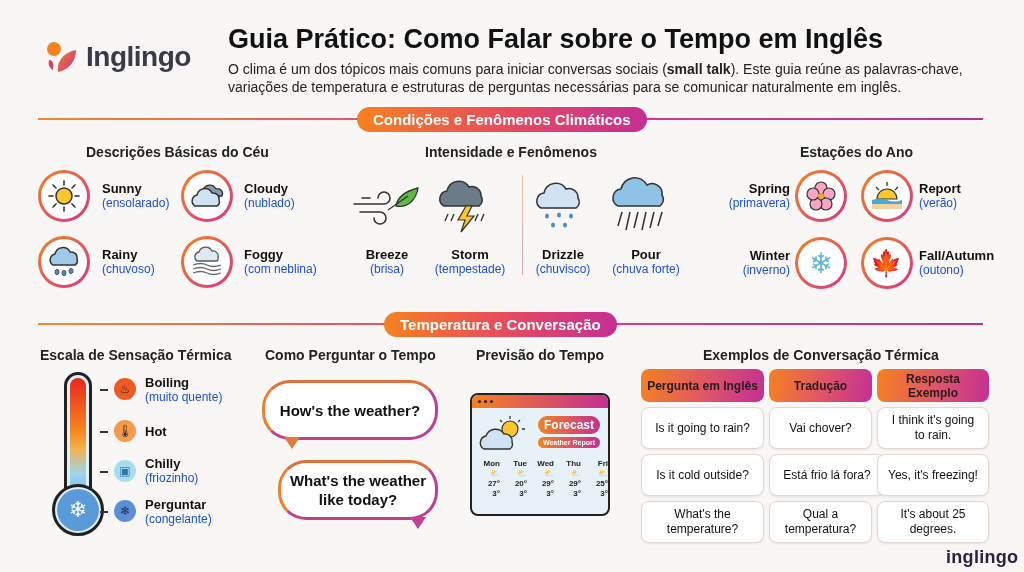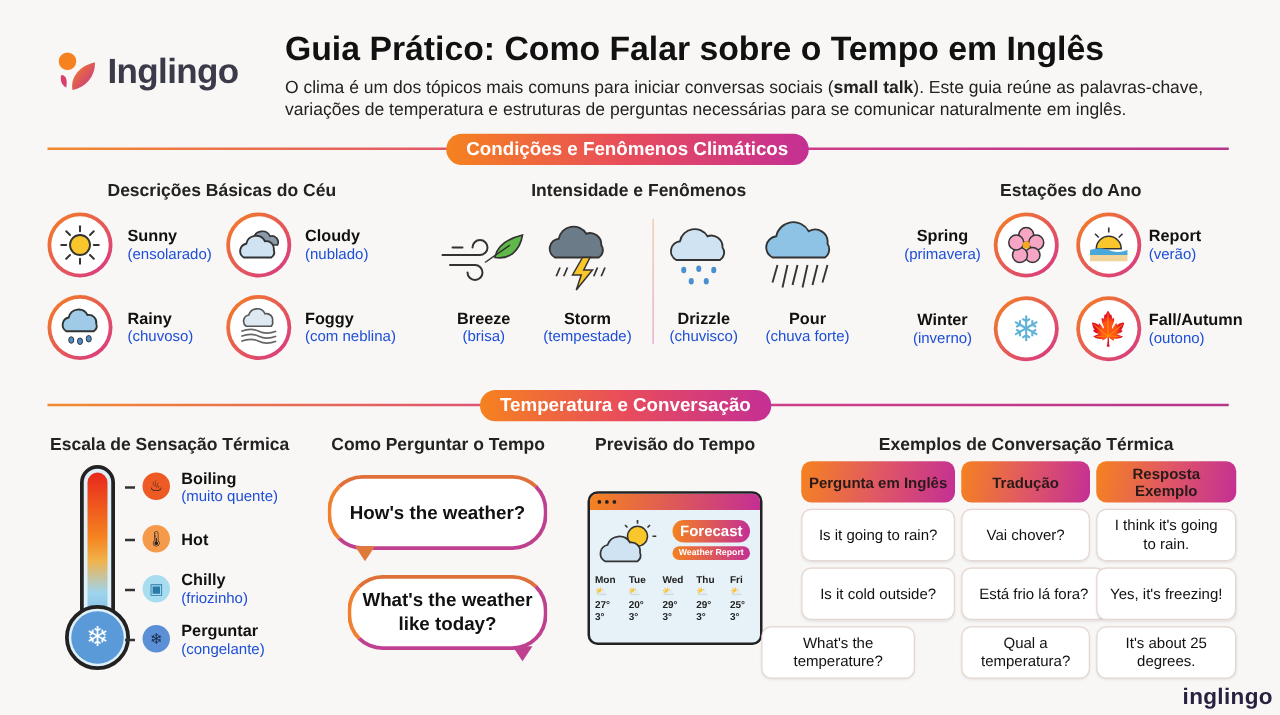--- a/index.html
+++ b/index.html
@@ -11,31 +11,31 @@
 .intro{left:228px;top:60px;width:780px;font-size:14px;line-height:18px;color:#222}
 .intro b{font-weight:bold}
 .hline{height:2px;background:linear-gradient(90deg,#f28a2e,#d8408a,#b6368a)}
 .pill{background:linear-gradient(90deg,#f5821f,#e84c5c,#c42f94);color:#fff;font-size:15px;font-weight:bold;border-radius:14px;padding:4px 16px;white-space:nowrap}
 .subh{font-size:14px;font-weight:bold;color:#222;white-space:nowrap}
 .ring{width:52px;height:52px;border-radius:50%;background:linear-gradient(135deg,#f5821f,#d6358a);padding:3px}
 .ring-in{width:100%;height:100%;border-radius:50%;background:#fff;display:flex;align-items:center;justify-content:center}
 .lbl{font-size:13px;font-weight:bold;color:#111;line-height:15px}
 .sub{font-size:12px;color:#1d4ed8;line-height:15px}
 .c{text-align:center}
-.r{text-align:center}
+.r{text-align:right}
 .bubble{border:3px solid #e07a3a;border-radius:28px;background:#fff;display:flex;align-items:center;justify-content:center;text-align:center;font-size:15px;font-weight:bold;color:#111;line-height:19px;border-image:none}
 .bubble-a{border-color:#e0703a #c04090 #c04090 #f08030}
 .cell{background:#fff;border:1px solid #e5d6cf;border-radius:8px;display:flex;align-items:center;justify-content:center;text-align:center;font-size:12px;color:#111;line-height:15px;box-shadow:0 1px 2px rgba(0,0,0,0.08)}
 .hcell{background:linear-gradient(100deg,#f5821f,#e05864,#c42f94);border-radius:8px;display:flex;align-items:center;justify-content:center;text-align:center;font-size:12px;font-weight:bold;color:#2a1a1a;line-height:14px}
 .dot{width:22px;height:22px;border-radius:50%;display:flex;align-items:center;justify-content:center;font-size:12px}
 .tick{width:8px;height:2px;background:#333}
 .fc-win{left:470px;top:393px;width:140px;height:123px;border:2px solid #222;border-radius:8px;background:#e6f1f8;overflow:hidden}
 .fc-bar{height:13px;background:linear-gradient(90deg,#f5821f,#c42f94);display:flex;align-items:center;gap:3px;padding-left:6px}
 .fc-bar span{width:3px;height:3px;border-radius:50%;background:#222}
-.day{width:24px;text-align:left;font-size:8px;font-weight:bold;color:#222;line-height:10px}
+.day{width:24px;text-align:right;font-size:8px;font-weight:bold;color:#222;line-height:10px}
 </style>
 </head>
 <body>
 
 <div class="abs logo">
   <svg width="34" height="34" viewBox="0 0 34 34">
     <defs>
         <linearGradient id="lg" x1="0" y1="0" x2="1" y2="1">
           <stop offset="0" stop-color="#f5821f"></stop>
           <stop offset="1" stop-color="#c42f94"></stop>
@@ -338,17 +338,17 @@
 <div class="abs hcell" style="left:877px;top:369px;width:112px;height:33px;padding:0 14px">Resposta Exemplo</div>
 
 <div class="abs cell" style="left:641px;top:407px;width:123px;height:42px">Is it going to rain?</div>
 <div class="abs cell" style="left:769px;top:407px;width:103px;height:42px">Vai chover?</div>
 <div class="abs cell" style="left:877px;top:407px;width:112px;height:42px;padding:0 8px">I think it's going to rain.</div>
 
 <div class="abs cell" style="left:641px;top:454px;width:123px;height:42px">Is it cold outside?</div>
 <div class="abs cell" style="left:769px;top:454px;width:116px;height:42px">Está frio lá fora?</div>
 <div class="abs cell" style="left:877px;top:454px;width:112px;height:42px">Yes, it's freezing!</div>
 
-<div class="abs cell" style="left:609px;top:501px;width:123px;height:42px;padding:0 18px">What's the temperature?</div>
+<div class="abs cell" style="left:641px;top:501px;width:123px;height:42px;padding:0 18px">What's the temperature?</div>
 <div class="abs cell" style="left:769px;top:501px;width:103px;height:42px;padding:0 0">Qual a temperatura?</div>
 <div class="abs cell" style="left:877px;top:501px;width:112px;height:42px;padding:0 14px">It's about 25 degrees.</div>
 
 <div class="abs" style="left:946px;top:547px;font-size:18px;font-weight:bold;color:#2a2040;letter-spacing:0.3px"><span>inglingo</span></div>
 
 </body></html>

